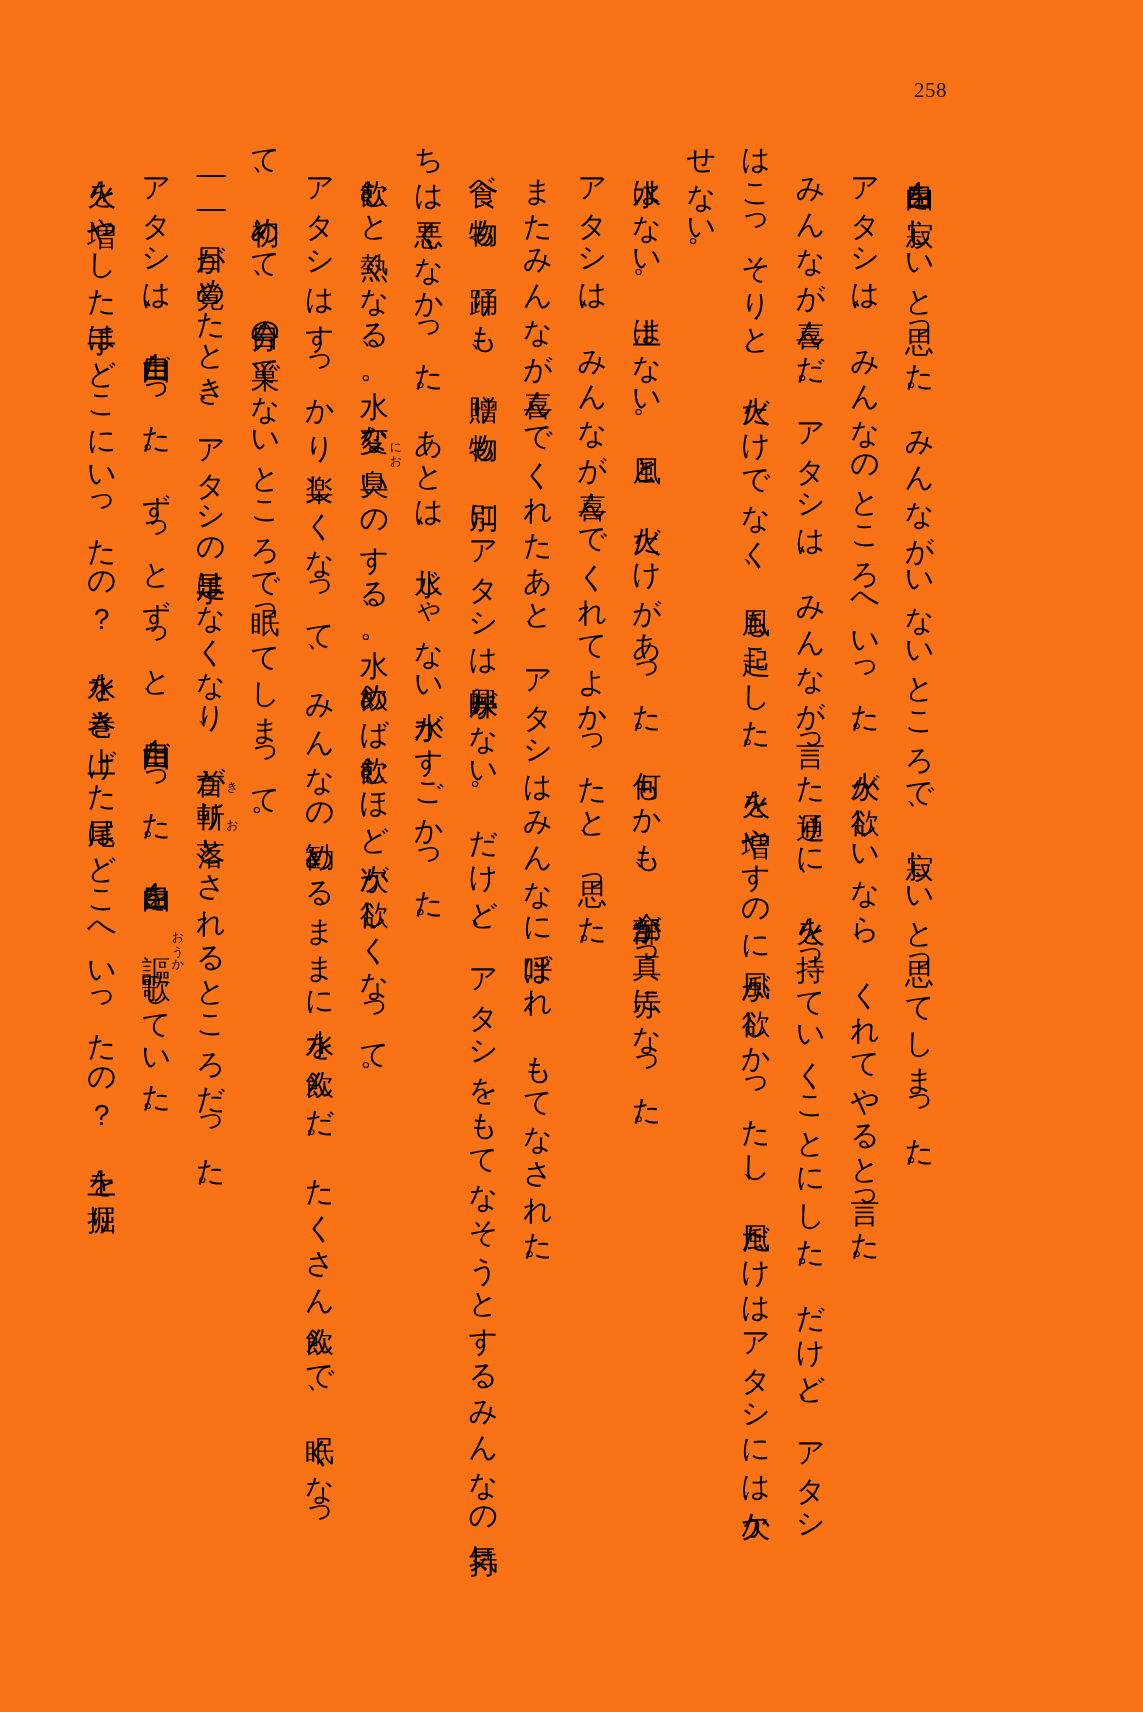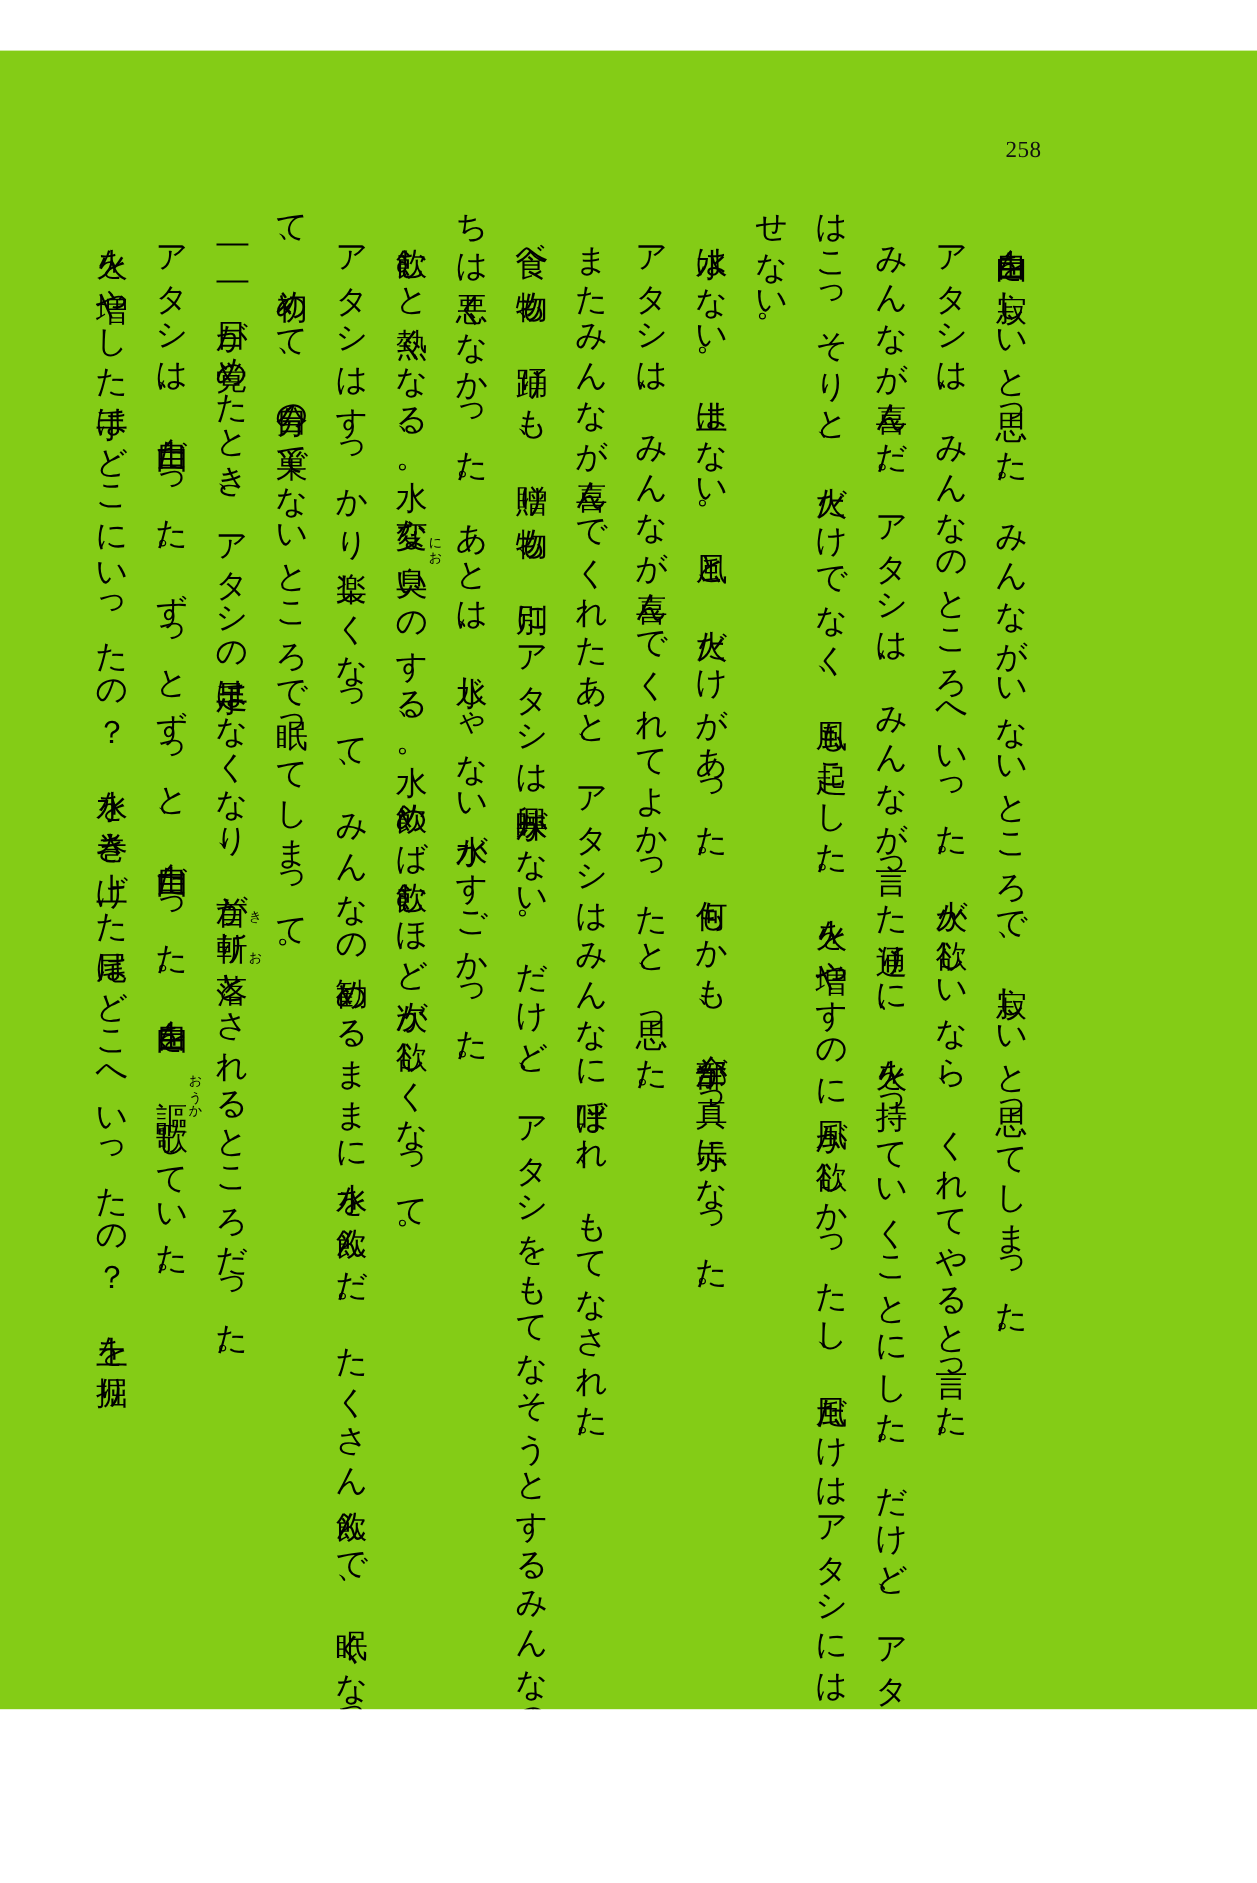--- a/index.html
+++ b/index.html
@@ -7,25 +7,24 @@
     padding: 0;
     background: #ffffff;
   }
   body {
     font-family: "Liberation Serif", "DejaVu Serif", serif;
     color: #000000;
   }
   .page {
     position: relative;
     width: 1143px;
-    height: 1508px;
-    background: #84cc16;
+    height: 1712px;
+    background: #f97316;
     overflow: hidden;
     box-sizing: border-box;
-    margin-top: 46px;
   }
   .page-number {
     position: absolute;
     top: 78px;
     right: 196px;
     font-size: 21px;
     letter-spacing: 0.5px;
     font-family: "Liberation Serif", "DejaVu Serif", serif;
     color: #111;
   }

